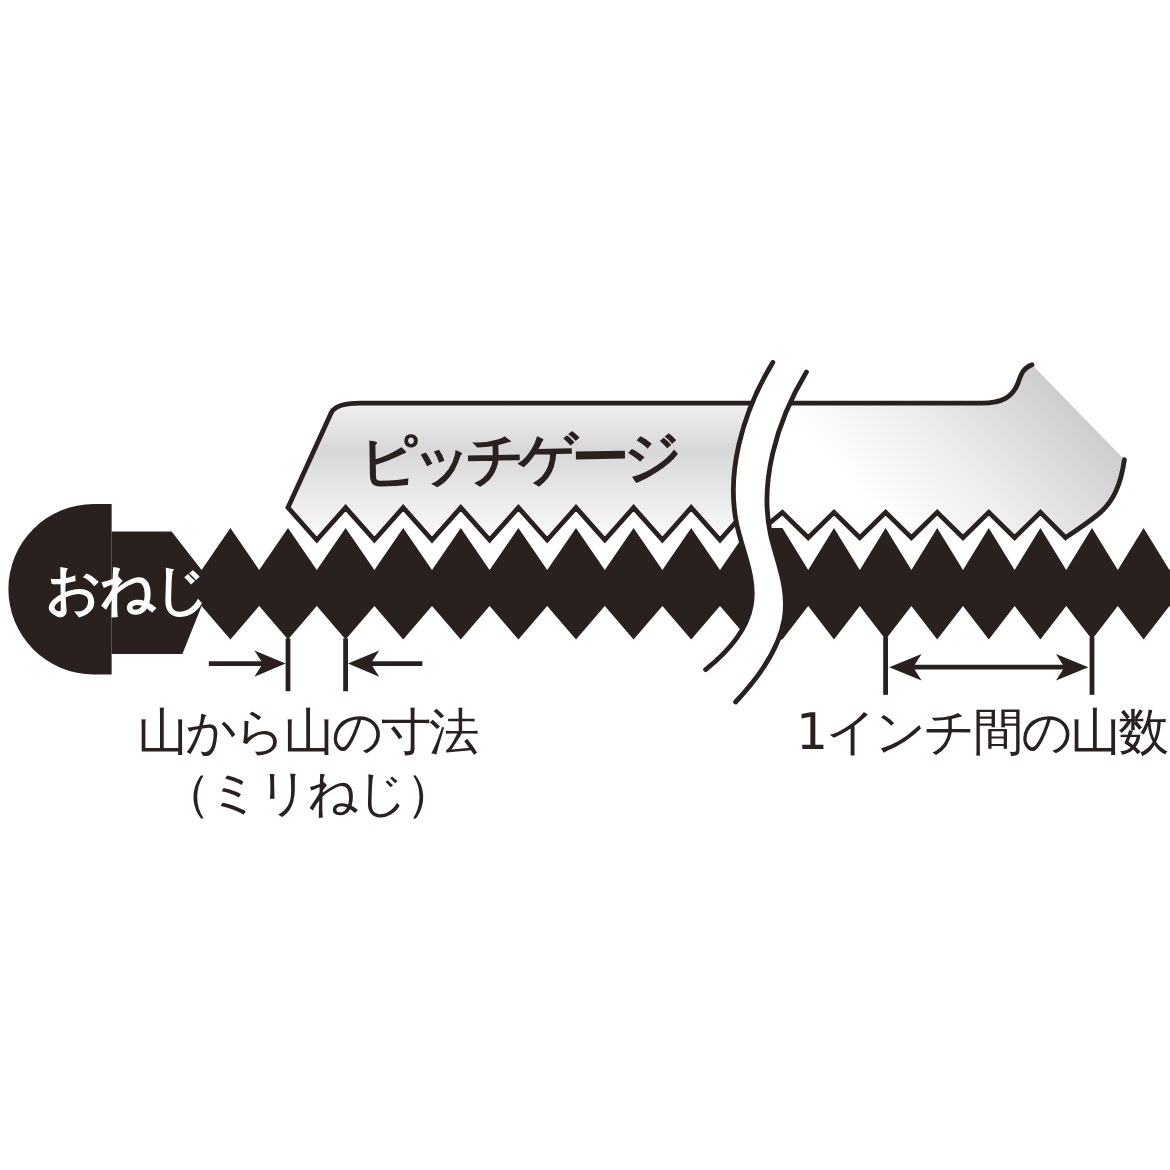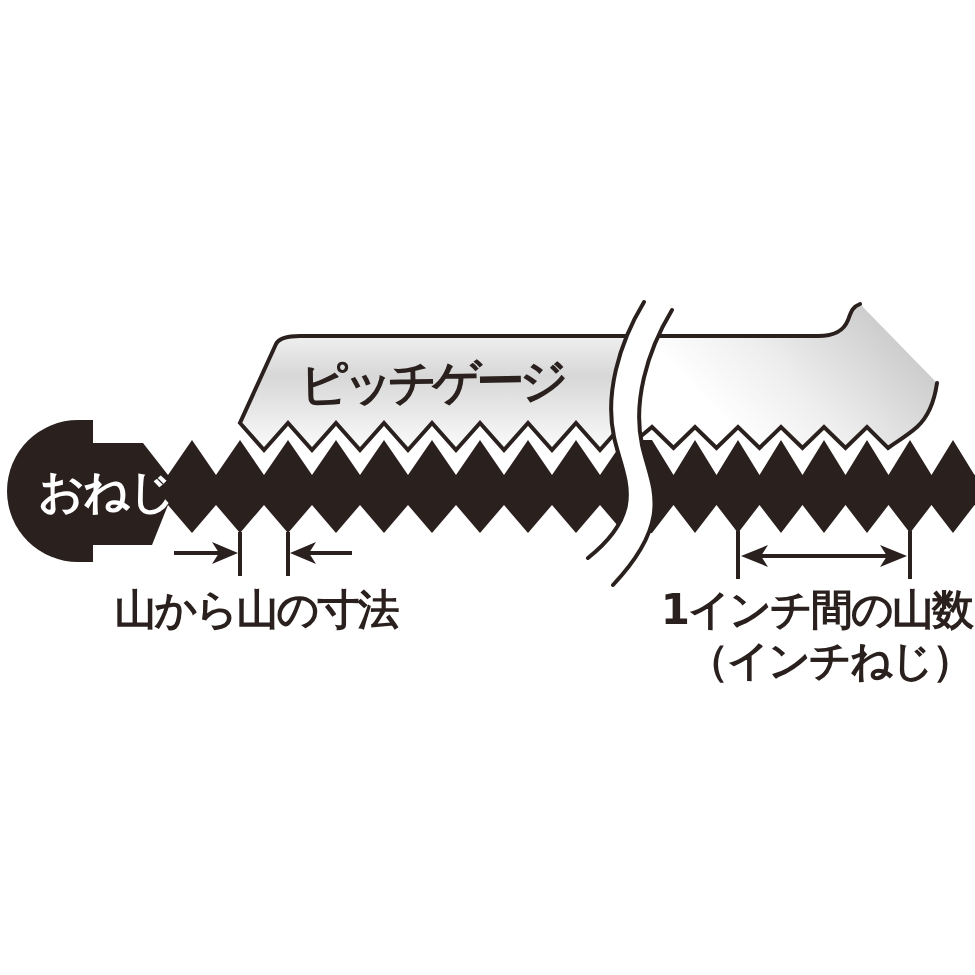--- a/index.html
+++ b/index.html
@@ -25,21 +25,21 @@
     font-size:46px;font-weight:800;letter-spacing:-2px;
     color:var(--screw-label-color);text-align:center;font-family:Liberation Mono, monospace;
   }
   .gauge-label{
     left:300px;top:353px;
     font-size:48px;font-weight:800;letter-spacing:-5px;
     transform:rotate(-1deg);transform-origin:left center;
   }
   .caption{
     position:absolute;text-align:center;
-    font-size:42px;font-weight:700;line-height:51px;
+    font-size:42px;font-weight:400;line-height:51px;
     letter-spacing:-2px;color:var(--ink);white-space:nowrap;
   }
   .caption-left{left:96px;top:584px;width:320px;}
   .caption-right{left:652px;top:584px;width:320px;text-align:right;}
 </style>
 </head>
 <body>
 
 <div id="canvas">
 
@@ -83,20 +83,20 @@
     <polygon points="741,556 768,545 761,556 768,567" class="ink"></polygon>
     <polygon points="907,556 880,545 887,556 880,567" class="ink"></polygon>
   </svg>
 
   <div class="label screw-label">おねじ</div>
 
   <div class="label gauge-label">ピッチゲージ</div>
 
   <div class="caption caption-left">
     <div>山から山の寸法</div>
+    <div>（ミリねじ）</div>
   </div>
 
   <div class="caption caption-right">
     <div>1インチ間の山数</div>
-    <div>（インチねじ）</div>
   </div>
 
 </div>
 
 </body></html>

